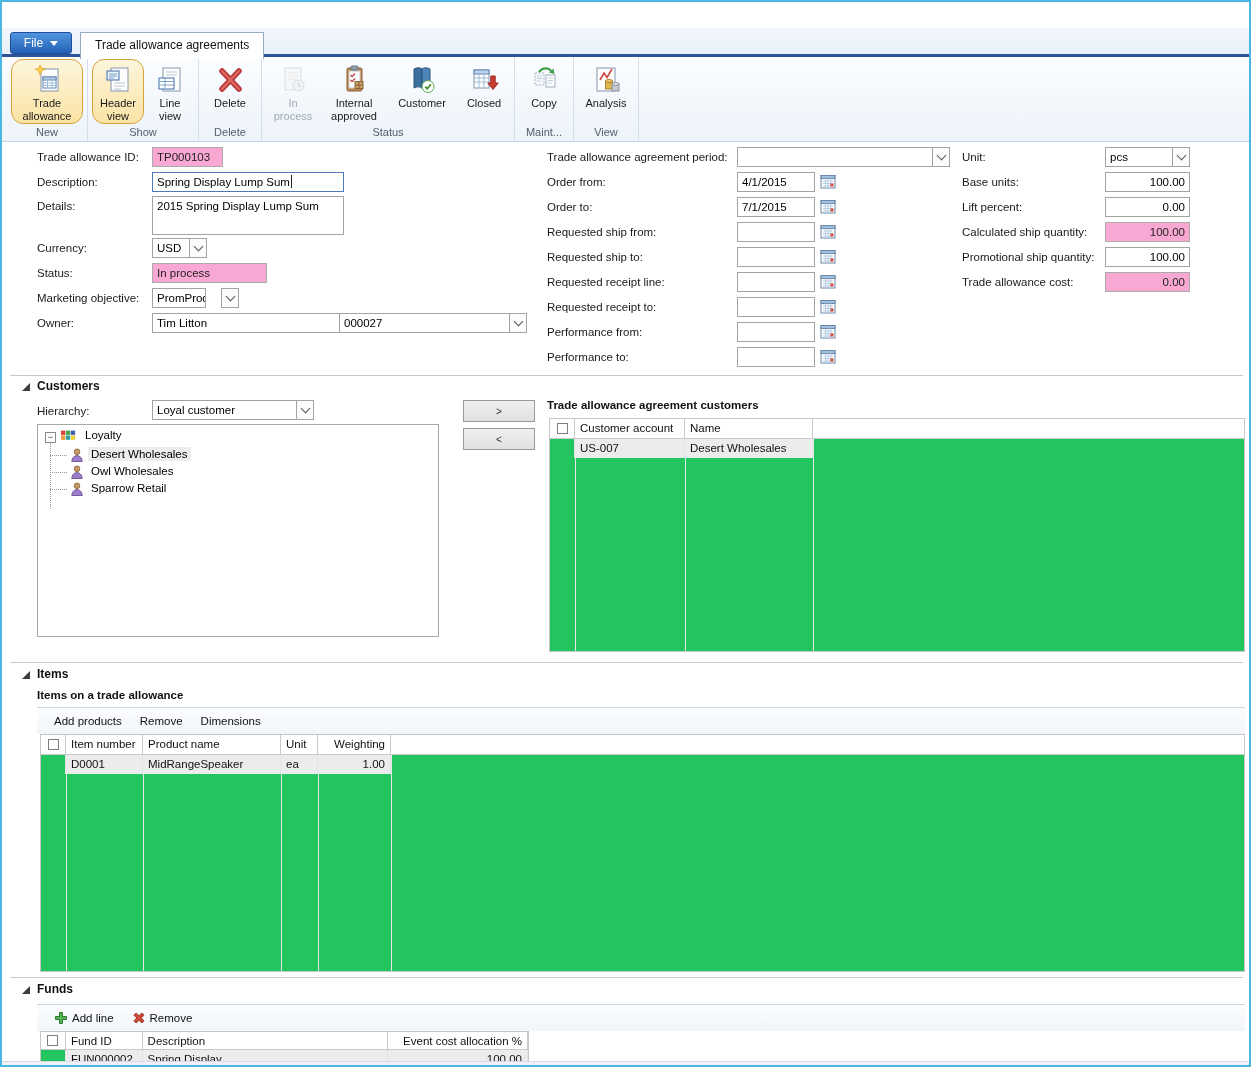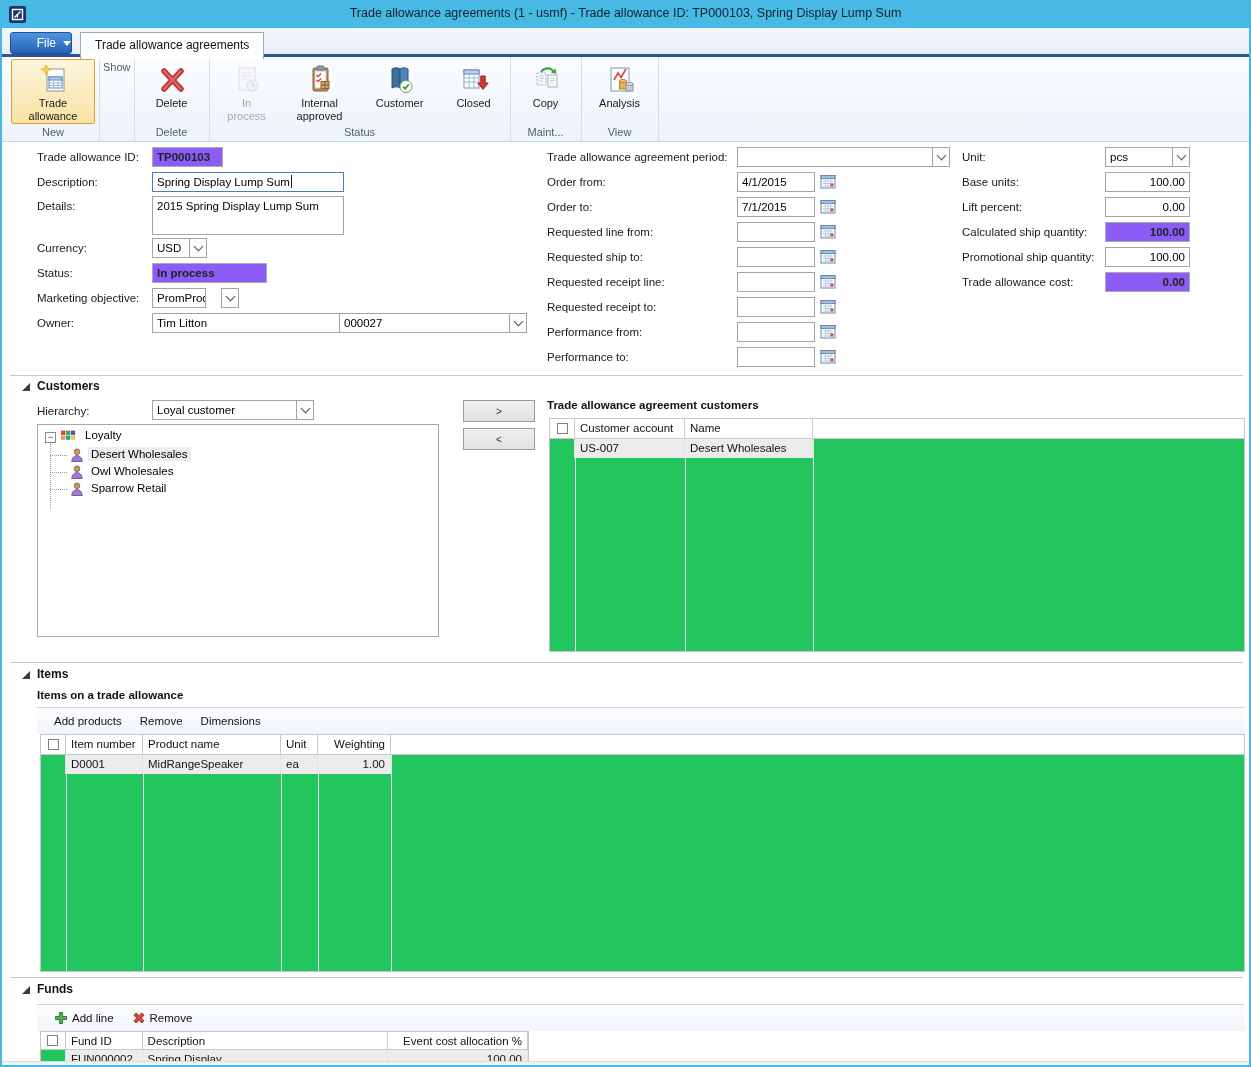--- a/index.html
+++ b/index.html
@@ -4,38 +4,38 @@
 <style>
   html,body{margin:0;padding:0;background:#fff;font-family:"Liberation Sans",sans-serif;}
   #win{position:relative;width:1251px;height:1067px;background:#fff;border:2px solid #4ab7e3;box-sizing:border-box;overflow:hidden;}
   
   .titlebar{position:absolute;left:0;top:0;right:0;height:26px;background:#47b9e5;}
   .titlebar .ttl{position:absolute;left:0;right:0;top:4px;text-align:center;font-size:12.5px;color:#12212e;}
   .winicon{position:absolute;left:7px;top:4px;width:17px;height:17px;}
   
   .tabstrip{position:absolute;left:0;top:26px;right:0;height:29px;background:linear-gradient(#f3f7fc,#e7eef8);}
   .tabline{position:absolute;left:0;top:52px;right:0;height:3px;background:#2a5699;}
-  .filebtn{position:absolute;left:8px;top:30px;width:62px;height:22px;background:linear-gradient(#4f95de,#2561b5);border:1px solid #1d4f9b;border-radius:3px;color:#fff;font-size:12px;text-align:right;line-height:20px;box-sizing:border-box;cursor:default;}
+  .filebtn{position:absolute;left:8px;top:30px;width:62px;height:22px;background:linear-gradient(#4f95de,#2561b5);border:1px solid #1d4f9b;border-radius:3px;color:#fff;font-size:12px;text-align:center;line-height:20px;box-sizing:border-box;cursor:default;}
   .filebtn .dn{display:inline-block;width:0;height:0;border-left:4px solid transparent;border-right:4px solid transparent;border-top:5px solid #fff;margin-left:7px;vertical-align:1px;}
   .activetab{position:absolute;left:78px;top:30px;height:26px;background:#fff;border:1px solid #98a9c2;border-bottom:none;padding:0 14px;line-height:25px;font-size:12px;color:#111;z-index:3;}
   
   .ribbon{position:absolute;left:0;top:55px;right:0;height:85px;background:linear-gradient(#fbfdff,#edf3fa);border-bottom:1px solid #c3d5e8;display:flex;align-items:stretch;padding-left:5px;box-sizing:border-box;}
   .rb-group{display:flex;flex-direction:column;border-right:1px solid #d4dfeb;padding:2px 3px 0;}
   .rb-btns{display:flex;flex:1;}
-  .rb-btn{display:flex;flex-direction:column;align-items:center;padding:3px 8px 0;border:1px solid transparent;border-radius:2px;margin:0 1px;cursor:default;}
+  .rb-btn{display:flex;flex-direction:column;align-items:center;padding:3px 2px 0;border:1px solid transparent;border-radius:12px;margin:0 1px;cursor:default;}
   .rb-btn.sel{background:linear-gradient(#fdf6dc,#fae2a4);border-color:#d8a23d;}
   .rb-btn .rb-ic{height:34px;display:flex;align-items:center;}
   .rb-lbl{font-size:11px;line-height:1.2;text-align:center;color:#1a1a1a;white-space:pre-line;}
   .rb-btn.dis .rb-lbl{color:#a0aab4;}
   .rb-btn.dis svg{opacity:.45;filter:grayscale(1);}
   .rb-glbl{height:17px;line-height:16px;text-align:center;font-size:11px;color:#53606f;}
   
   .lbl{position:absolute;font-size:11.5px;color:#1a1a1a;white-space:nowrap;}
   .fld{position:absolute;height:20px;box-sizing:border-box;border:1px solid #a3a3a3;background:#fff;font-size:11.5px;padding:2px 4px;line-height:15px;overflow:hidden;white-space:nowrap;}
-  .fld.ro{background:#8b5cf6;border-color:#ababab;color:#222;font-weight:bold;}
+  .fld.ro{background:#f9a8d4;border-color:#ababab;color:#222;}
   .fld.focus{border-color:#4f7cb8;}
   .fld.num{text-align:right;}
   .fld.ml{white-space:normal;line-height:14px;}
   .caret{display:inline-block;width:1px;height:13px;background:#222;vertical-align:-2px;margin-left:1px;}
   .dd{position:absolute;width:18px;height:20px;box-sizing:border-box;border:1px solid #a3a3a3;background:#fcfcfc;display:flex;align-items:center;justify-content:center;cursor:default;}
   .chev{display:block;width:6px;height:6px;border-right:1.5px solid #555;border-bottom:1.5px solid #555;transform:rotate(45deg);margin-top:-3px;}
   .cal{position:absolute;width:17px;height:17px;cursor:default;}
   
   .hr{position:absolute;left:8px;right:6px;height:1px;background:#c9c9c9;}
   .exp{position:absolute;width:0;height:0;border-left:8px solid transparent;border-bottom:8px solid #3c3c3c;}
@@ -67,30 +67,20 @@
   
   .tbar{position:absolute;left:35px;width:1208px;height:27px;box-sizing:border-box;border-top:1px solid #ccd6e2;background:linear-gradient(#fcfdfe,#f1f5fa);display:flex;align-items:center;padding-left:17px;gap:18px;}
   .tlink{font-size:11.5px;color:#111;cursor:default;display:flex;align-items:center;gap:4px;}
   .bstrip{position:absolute;left:0;right:0;top:1059px;height:6px;background:#eef1f5;border-top:1px solid #d5dce4;z-index:5;}
 </style>
 </head>
 <body>
 
 <div id="win">
 
-  <div class="titlebar">
-    <span class="winicon">
-      <svg width="17" height="17">
-          <rect width="17" height="17" rx="2" fill="#1c3767"></rect>
-          <rect x="3.5" y="3.5" width="10" height="10" fill="none" stroke="#fff" stroke-width="1.4"></rect>
-          <path d="M5.5 11.5l6-6M8.5 11.5v-3" stroke="#fff" stroke-width="1.4" fill="none"></path>
-        </svg>
-    </span>
-    <span class="ttl">Trade allowance agreements (1 - usmf) - Trade allowance ID: TP000103, Spring Display Lump Sum</span>
-  </div>
 
   <div class="tabstrip"></div>
   <div class="tabline"></div>
   <div class="filebtn"><span>File</span><span class="dn"></span></div>
   <div class="activetab">Trade allowance agreements</div>
 
   <div class="ribbon">
 
     <div class="rb-group">
       <div class="rb-btns">
@@ -104,20 +94,44 @@
                 <path d="M9 1l1.7 3.5 3.6.7-3.4 1.7L9 11 7.7 6.9 4.3 5.2l3.6-.7z" fill="#ffd34d" stroke="#e0a32e" stroke-width=".8"></path>
               </svg>
           </span>
           <span class="rb-lbl">Trade allowance</span>
         </div>
       </div>
       <div class="rb-glbl">New</div>
     </div>
 
     <div class="rb-group">
+      <div class="rb-btns">
+        <div class="rb-btn sel" style="width:46px">
+          <span class="rb-ic">
+            <svg width="32" height="32">
+                <rect x="9" y="4" width="17" height="23" fill="#fdfdfd" stroke="#8496ab"></rect>
+                <path d="M12 19h11M12 22h11M12 25h7" stroke="#b9c6d6" fill="none"></path>
+                <rect x="5" y="7" width="12" height="9" fill="#eaf2fb" stroke="#3e6fa8"></rect>
+                <path d="M7 10h8M7 12h8M7 14h5" stroke="#7ea4cc" fill="none"></path>
+              </svg>
+          </span>
+          <span class="rb-lbl">Header view</span>
+        </div>
+        <div class="rb-btn" style="width:42px">
+          <span class="rb-ic">
+            <svg width="32" height="32">
+                <rect x="9" y="4" width="17" height="23" fill="#fdfdfd" stroke="#8496ab"></rect>
+                <path d="M12 8h11M12 11h11" stroke="#b9c6d6" fill="none"></path>
+                <rect x="5" y="14" width="15" height="11" fill="#fff" stroke="#3e6fa8"></rect>
+                <path d="M5 17.5h15M5 21h15M11 14v11" stroke="#7ea4cc" fill="none"></path>
+              </svg>
+          </span>
+          <span class="rb-lbl">Line view</span>
+        </div>
+      </div>
       <div class="rb-glbl">Show</div>
     </div>
 
     <div class="rb-group">
       <div class="rb-btns">
         <div class="rb-btn" style="width:48px">
           <span class="rb-ic">
             <svg width="32" height="32">
                 <path d="M8 7l17 18M25 7L8 25" stroke="#b93a3a" stroke-width="5.5" stroke-linecap="round" fill="none"></path>
                 <path d="M8 7l17 18M25 7L8 25" stroke="#e06a63" stroke-width="2" stroke-linecap="round" fill="none"></path>
@@ -268,21 +282,21 @@
 
   <span class="lbl" style="left:545px;top:199px">Order to:</span>
   <div class="fld" style="left:735px;top:195px;width:78px">7/1/2015</div>
   <span class="cal" style="left:818px;top:196px"><svg width="17" height="17">
         <rect x="1" y="2.5" width="14" height="12.5" fill="#fff" stroke="#6b88a8"></rect>
         <rect x="1" y="2.5" width="14" height="3" fill="#9fc0de" stroke="#6b88a8"></rect>
         <path d="M3 8h10M3 10.5h10M3 13h10M5.6 5.5v9.5M8.2 5.5v9.5M10.8 5.5v9.5" stroke="#b7cde2" fill="none"></path>
         <rect x="10.5" y="10.5" width="3" height="3" fill="#d34f3e"></rect>
       </svg></span>
 
-  <span class="lbl" style="left:545px;top:224px">Requested line from:</span>
+  <span class="lbl" style="left:545px;top:224px">Requested ship from:</span>
   <div class="fld" style="left:735px;top:220px;width:78px"></div>
   <span class="cal" style="left:818px;top:221px"><svg width="17" height="17">
         <rect x="1" y="2.5" width="14" height="12.5" fill="#fff" stroke="#6b88a8"></rect>
         <rect x="1" y="2.5" width="14" height="3" fill="#9fc0de" stroke="#6b88a8"></rect>
         <path d="M3 8h10M3 10.5h10M3 13h10M5.6 5.5v9.5M8.2 5.5v9.5M10.8 5.5v9.5" stroke="#b7cde2" fill="none"></path>
         <rect x="10.5" y="10.5" width="3" height="3" fill="#d34f3e"></rect>
       </svg></span>
 
   <span class="lbl" style="left:545px;top:249px">Requested ship to:</span>
   <div class="fld" style="left:735px;top:245px;width:78px"></div>

